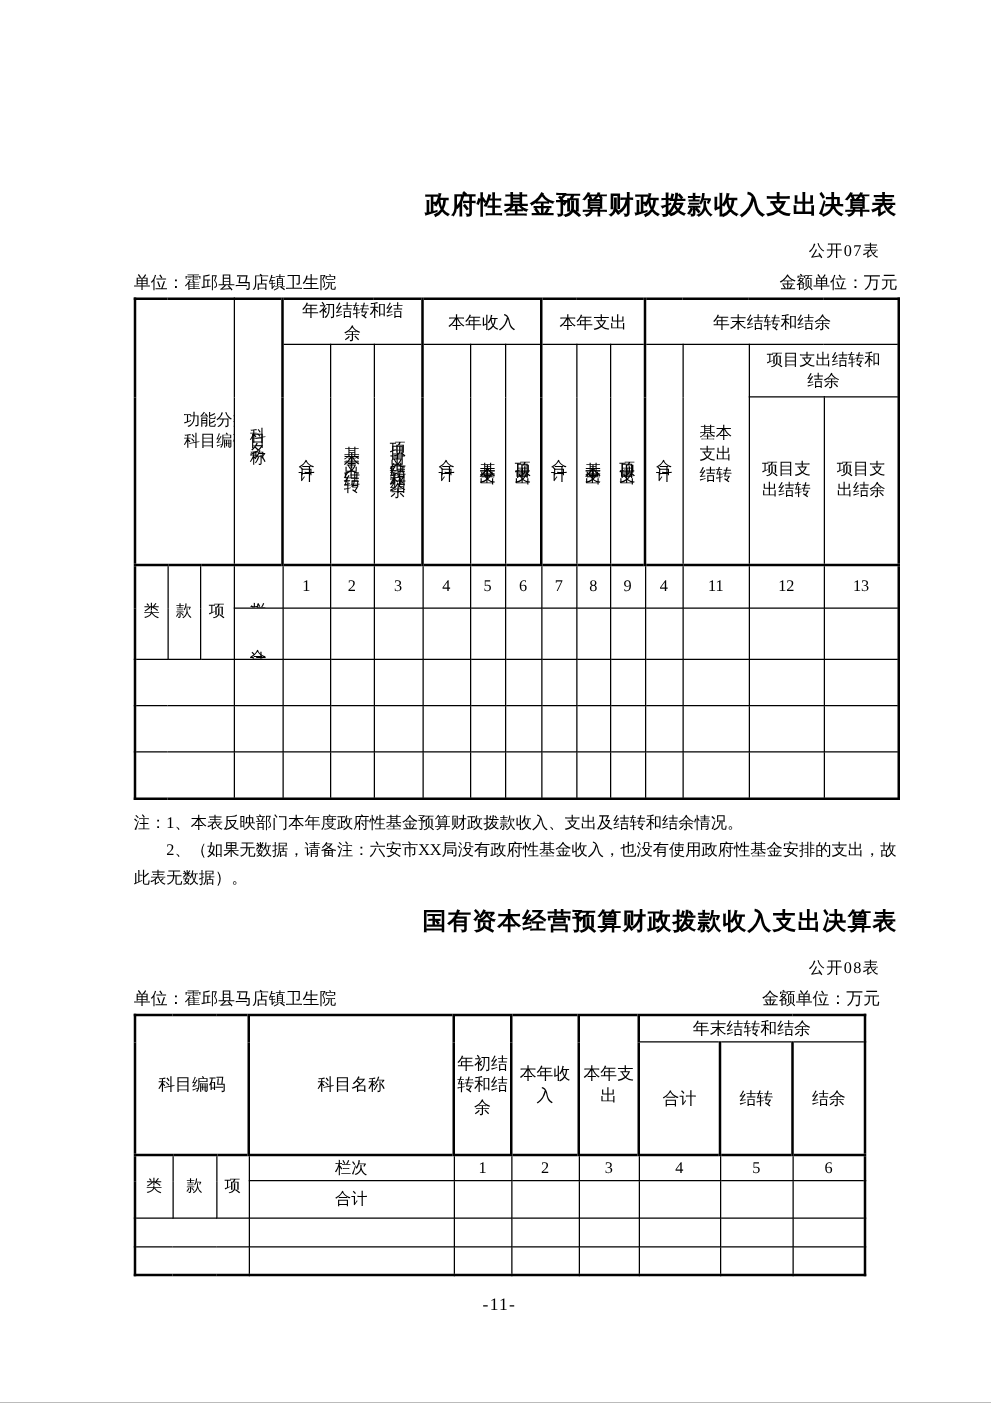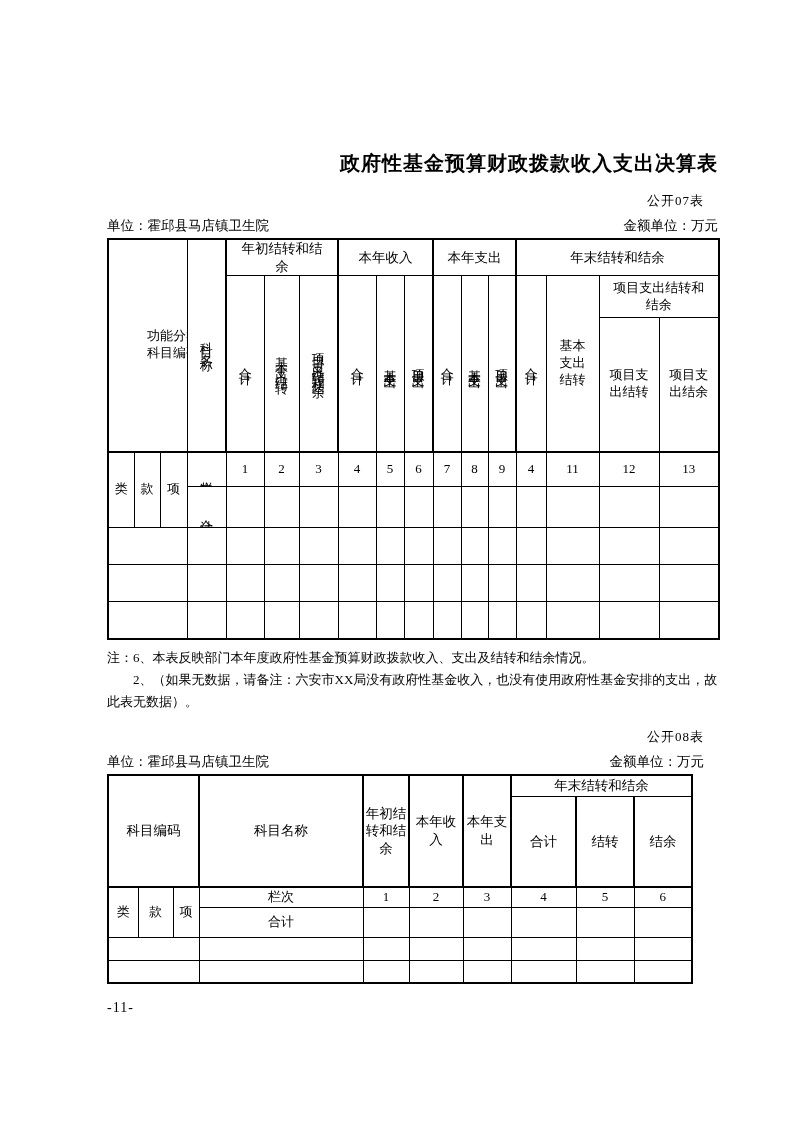--- a/index.html
+++ b/index.html
@@ -35,21 +35,21 @@
   .ls1{letter-spacing:1px;} .ls2{letter-spacing:2px;} .ls4{letter-spacing:4px;}
   .ls5{letter-spacing:5px;} .ls6{letter-spacing:6px;}
   .w2{display:inline-block;width:28px;} .w3{display:inline-block;width:42px;}
   .w4{display:inline-block;width:56px;margin-left:36px;} .w6{display:inline-block;width:82px;font-size:13.5px;}
   .w7{display:inline-block;width:93px;}
   .ghead{font-size:13.5px;}
   .notes{margin:7px 0 0 0;font-size:13px;line-height:1.7;}
   .notes p{margin:0;}
   .notes p.indent{text-indent:2em;}
   .gap-title{margin-top:11px;}
-  .page-num{text-align:left;font-size:14px;margin:16px 26px 0 0;letter-spacing:1px;}
+  .page-num{text-align:center;font-size:14px;margin:16px 26px 0 0;letter-spacing:1px;}
 </style>
 </head>
 <body>
 
 <div class="page">
 
   <h1 class="doc-title">政府性基金预算财政拨款收入支出决算表</h1>
   <div class="form-no">公开07表</div>
   <div class="meta-row">
     <span>单位：霍邱县马店镇卫生院</span>
@@ -186,24 +186,25 @@
       <td></td>
           <td></td>
       <td></td>
           <td></td>
       <td></td>
     </tr>
   </tbody>
     </table>
 
   <div class="notes">
-    <p>注：6、本表反映部门本年度政府性基金预算财政拨款收入、支出及结转和结余情况。</p>
+    <p>注：1、本表反映部门本年度政府性基金预算财政拨款收入、支出及结转和结余情况。</p>
     <p class="indent">2、（如果无数据，请备注：六安市XX局没有政府性基金收入，也没有使用政府性基金安排的支出，故此表无数据）。</p>
   </div>
 
+  <h1 class="doc-title t2 gap-title">国有资本经营预算财政拨款收入支出决算表</h1>
   <div class="form-no">公开08表</div>
   <div class="meta-row m2">
     <span>单位：霍邱县马店镇卫生院</span>
     <span>金额单位：万元</span>
   </div>
 
   <table id="t2">
     <colgroup>
       <col style="width:30px">
         <col style="width:35px">

